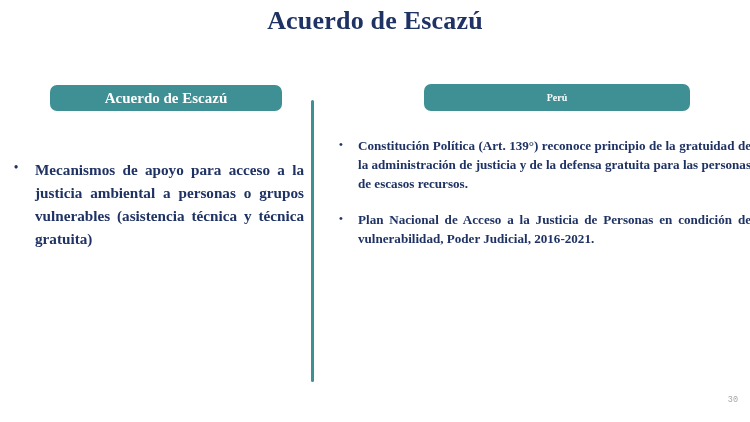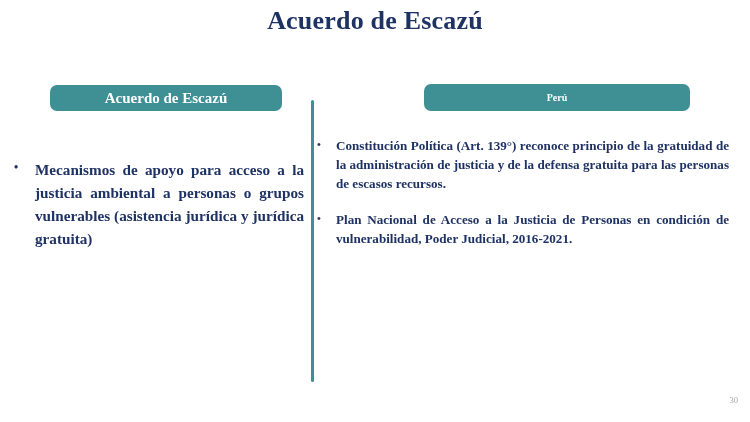--- a/index.html
+++ b/index.html
@@ -91,21 +91,21 @@
   .col {
     position: absolute;
     box-sizing: border-box;
   }
   .col-left {
     left: 14px;
     top: 158px;
     width: 290px;
   }
   .col-right {
-    left: 317px;
+    left: 339px;
     top: 136px;
     width: 412px;
     font-family: Liberation Serif, serif;
   }
 
   ul.bullets {
     list-style: none;
     margin: 0;
     padding: 0;
   }
@@ -147,21 +147,21 @@
   }
   .col-right ul.bullets > li::before {
     font-size: 11px;
   }
 
   
   .page-number {
     position: absolute;
     right: 12px;
     bottom: 17px;
-    font-family: Liberation Serif, serif;
+    font-family: Liberation Mono, monospace;
     font-size: 8.5px;
     color: #A6A6A6;
   }
 </style>
 </head>
 <body>
 
 <div class="slide">
 
   <div class="title-block">
@@ -173,21 +173,21 @@
   </div>
 
   <div class="pill pill-right">
     <span>Perú</span>
   </div>
 
   <div class="divider"></div>
 
   <div class="col col-left">
     <ul class="bullets">
-      <li>Mecanismos de apoyo para acceso a la justicia ambiental a personas o grupos vulnerables (asistencia jurídica y jurídica gratuita)</li>
+      <li>Mecanismos de apoyo para acceso a la justicia ambiental a personas o grupos vulnerables (asistencia técnica y técnica gratuita)</li>
     </ul>
   </div>
 
   <div class="col col-right">
     <ul class="bullets">
       <li>Constitución Política (Art. 139°) reconoce principio de la gratuidad de la administración de justicia y de la defensa gratuita para las personas de escasos recursos.</li>
       <li>Plan Nacional de Acceso  a la Justicia de Personas en condición de vulnerabilidad, Poder Judicial, 2016-2021.</li>
     </ul>
   </div>
 

